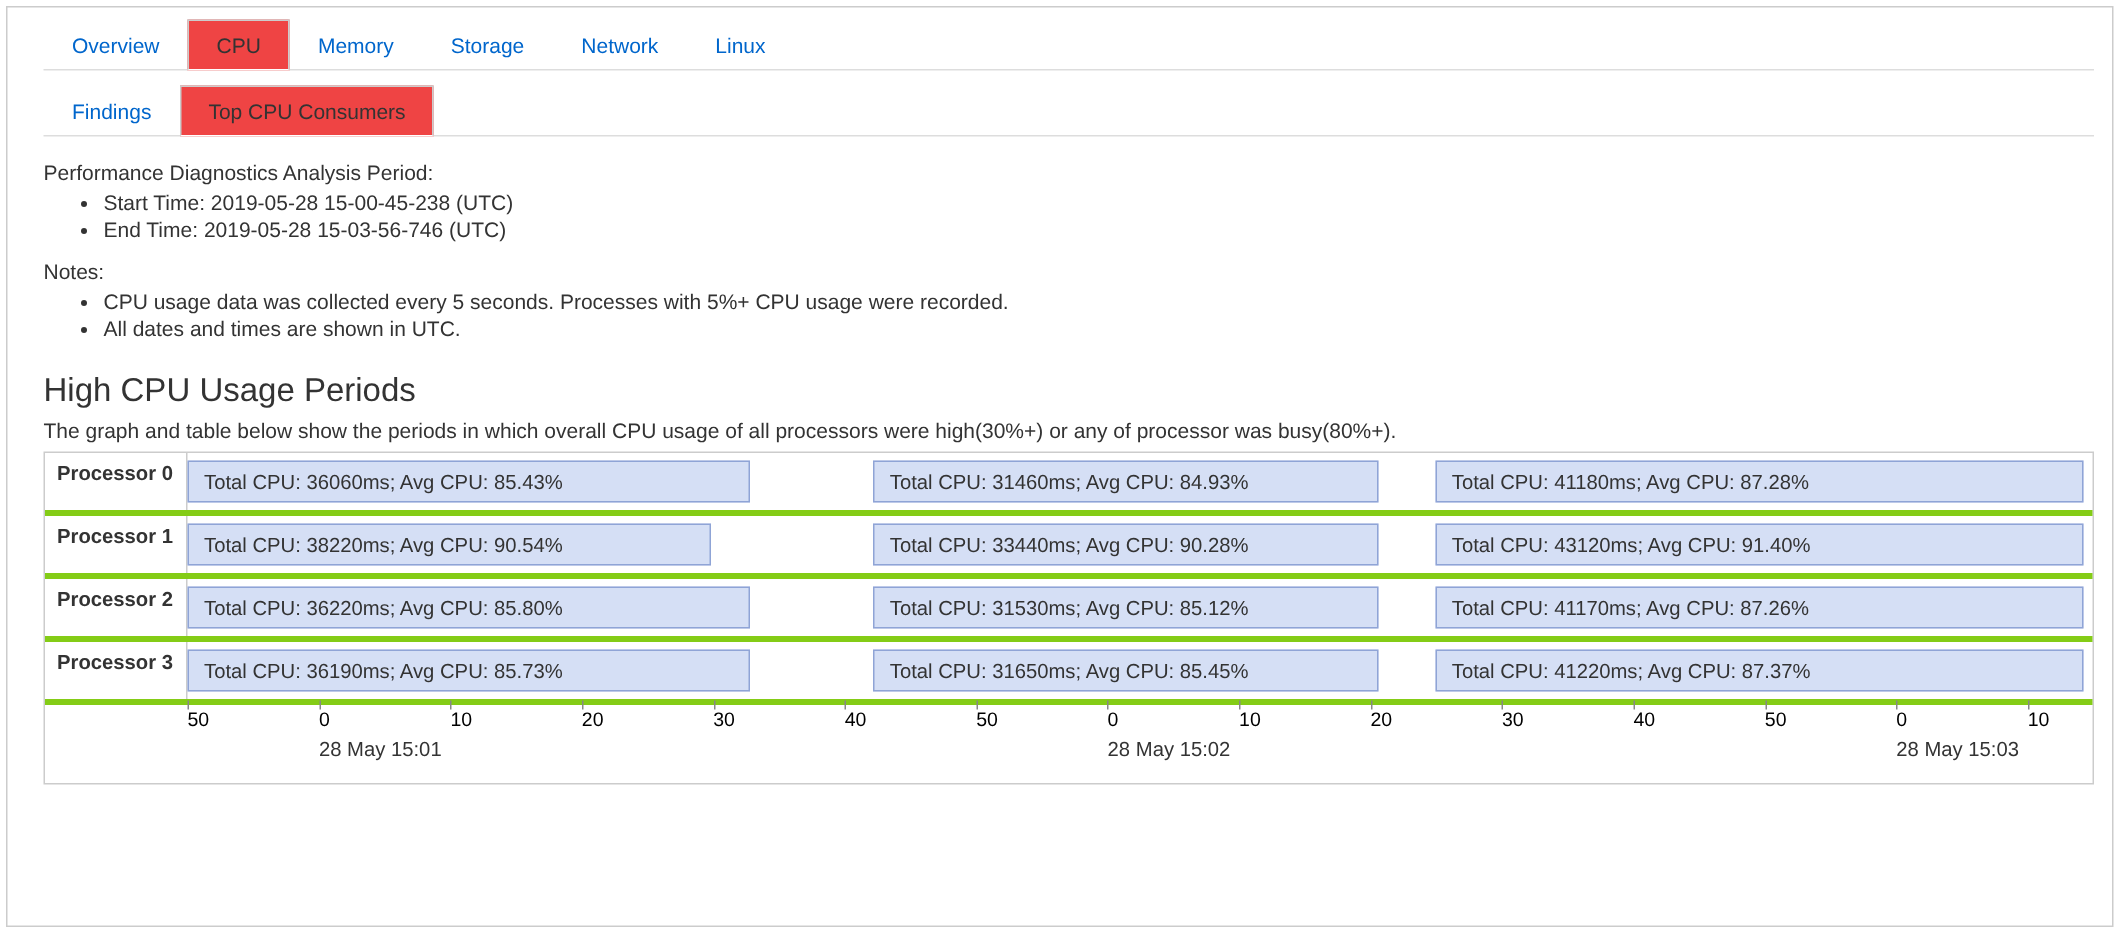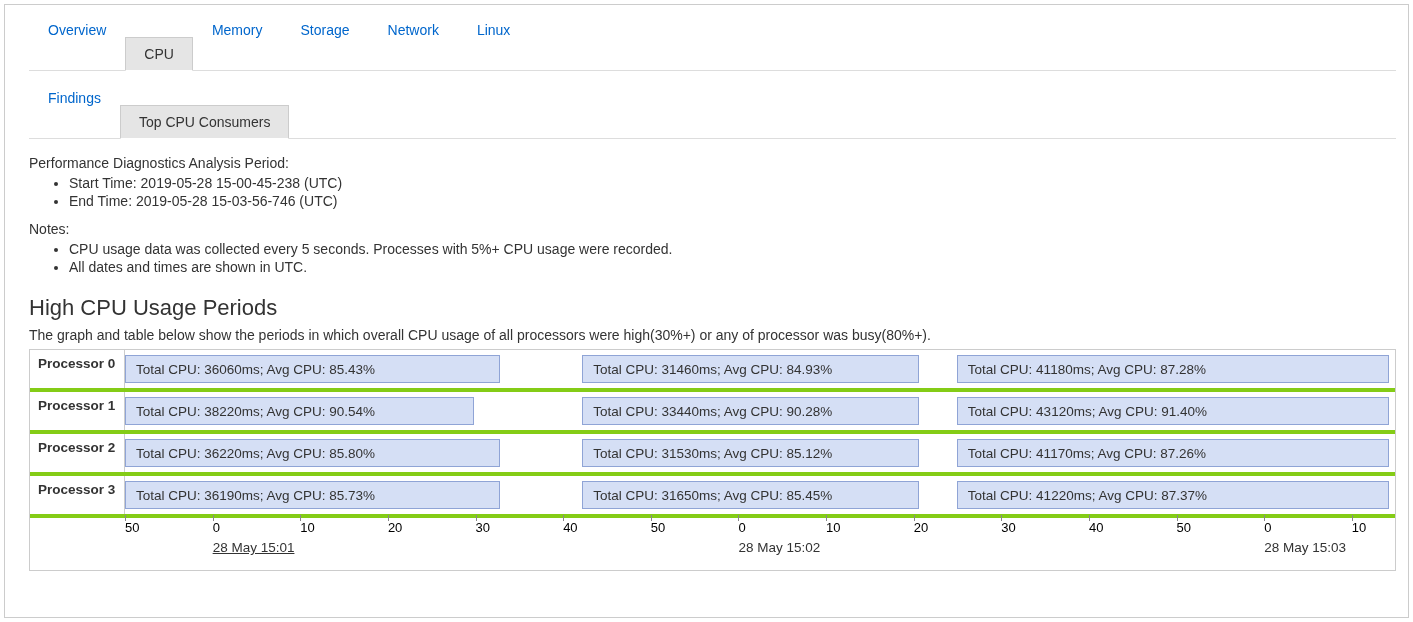--- a/index.html
+++ b/index.html
@@ -29,22 +29,21 @@
     cursor: pointer;
     border: 1px solid transparent;
     border-bottom: none;
     margin-bottom: -1px;
     font-size: 14px;
   }
   .tab.active {
     color: #333;
     border: 1px solid #ccc;
     border-bottom: 1px solid #fff;
-    background: #e5e5e5;
-    margin-top: 24px;
+    background: #ef4444;
   }
   .tabs-secondary {
     display: flex;
     border-bottom: 1px solid #ddd;
     margin-bottom: 16px;
     margin-top: 10px;
   }
   .info-block {
     margin-bottom: 20px;
   }
@@ -203,21 +202,21 @@
           <div class="bar" style="left: 65.5%; width: 34%;">Total CPU: 41220ms; Avg CPU: 87.37%</div>
         </div>
       </div>
       <div class="axis-row">
         <div class="axis-spacer"></div>
         <div class="axis-track">
           <div class="tick-line" style="left: 0%;"></div>
           <div class="tick" style="left: 0%;">50</div>
           <div class="tick-line" style="left: 6.9%;"></div>
           <div class="tick" style="left: 6.9%;">0</div>
-          <div class="tick-major" style="left: 6.9%; text-decoration: underline;">28 May 15:01</div>
+          <div class="tick-major" style="left: 6.9%;">28 May 15:01</div>
           <div class="tick-line" style="left: 13.8%;"></div>
           <div class="tick" style="left: 13.8%;">10</div>
           <div class="tick-line" style="left: 20.7%;"></div>
           <div class="tick" style="left: 20.7%;">20</div>
           <div class="tick-line" style="left: 27.6%;"></div>
           <div class="tick" style="left: 27.6%;">30</div>
           <div class="tick-line" style="left: 34.5%;"></div>
           <div class="tick" style="left: 34.5%;">40</div>
           <div class="tick-line" style="left: 41.4%;"></div>
           <div class="tick" style="left: 41.4%;">50</div>

